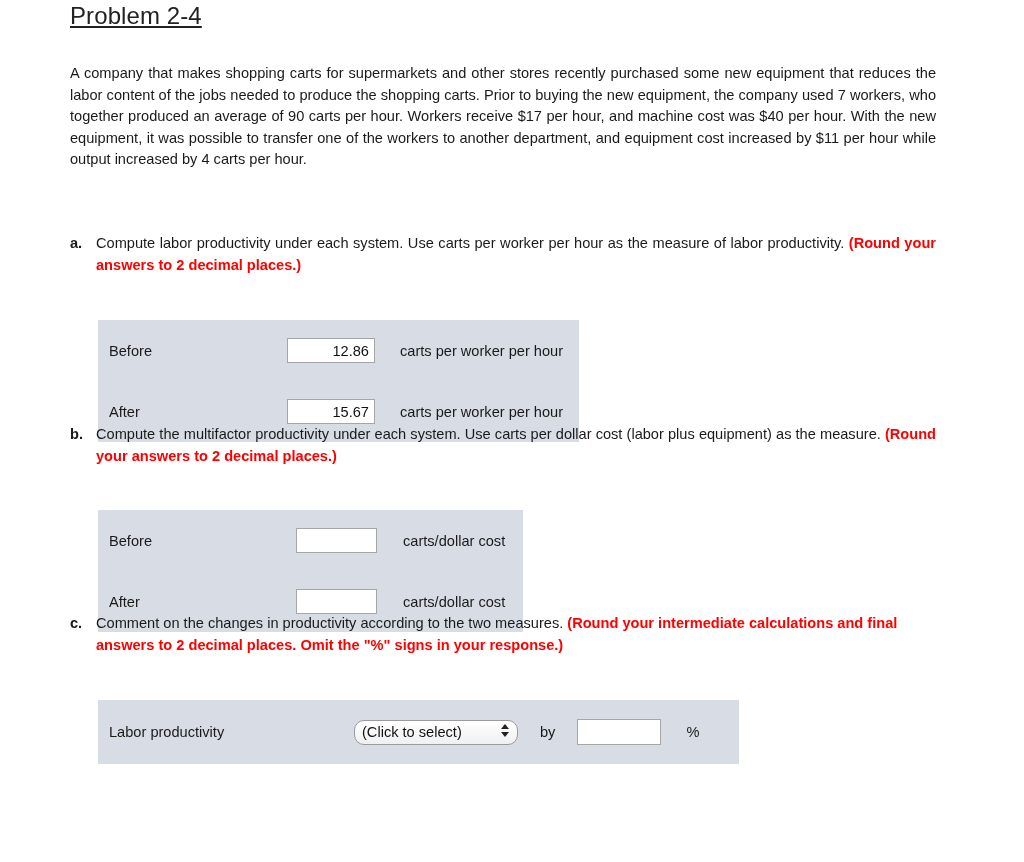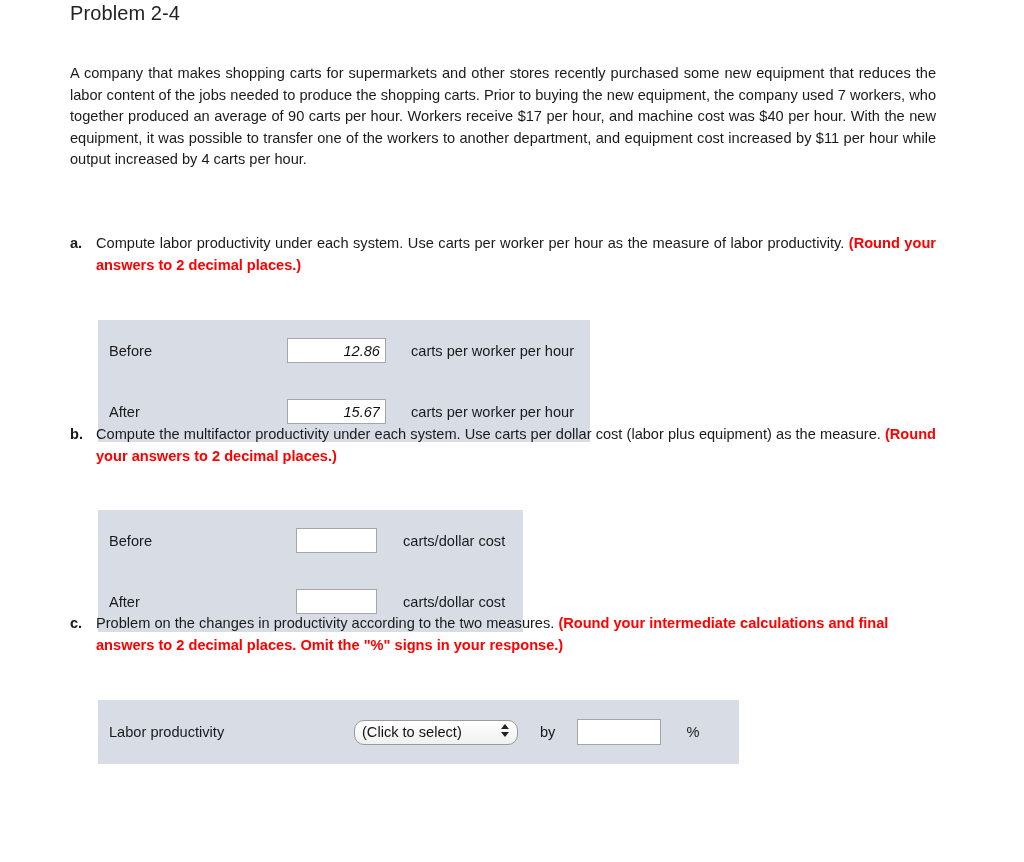--- a/index.html
+++ b/index.html
@@ -13,24 +13,25 @@
     font-family: "Liberation Sans", sans-serif;
     color: #1a1a1a;
     position: relative;
     overflow: hidden;
   }
 
   .page-title {
     position: absolute;
     left: 70px;
     top: 2px;
-    font-size: 20px;
+    font-size: 24px;
     font-weight: 400;
     color: #222222;
     letter-spacing: 0.1px;
+    text-decoration: underline;
   }
 
   .intro {
     position: absolute;
     left: 70px;
     top: 63px;
     width: 866px;
     font-size: 14.6px;
     line-height: 21.5px;
     text-align: justify;
@@ -104,21 +105,21 @@
     color: #111111;
     text-align: right;
     padding: 0 5px 0 4px;
     height: 25px;
     outline: none;
   }
 
   
   #table-a { left: 98px; top: 320px; }
   #table-a .lbl-cell { width: 146px; }
-  #table-a input.num { width: 99px; font-style: italic; }
+  #table-a input.num { width: 88px; }
   #table-a .unit-cell { padding-left: 9px !important; padding-right: 16px !important; }
 
   
   #table-b { left: 98px; top: 510px; }
   #table-b .lbl-cell { width: 155px; }
   #table-b input.num { width: 81px; }
   #table-b .unit-cell { padding-left: 10px !important; padding-right: 18px !important; }
 
   
   #table-c { left: 98px; top: 700px; }
@@ -229,21 +230,21 @@
     <td>
       <input class="num" type="text" value="" style="">
     </td>
     <td class="unit-cell">carts/dollar cost</td>
   </tr>
 </tbody>
   </table>
 
 <div class="question" id="q-c">
   <span class="marker">c.</span>
-  <div class="qtext nojust"><span>Problem on the changes in productivity according to the two measures. </span><span class="hint">(Round your intermediate calculations and final answers to 2 decimal places. Omit the  "%" signs in your response.)</span></div>
+  <div class="qtext nojust"><span>Comment on the changes in productivity according to the two measures. </span><span class="hint">(Round your intermediate calculations and final answers to 2 decimal places. Omit the  "%" signs in your response.)</span></div>
 </div>
 
 <table class="ans-table" id="table-c">
   <tbody>
       <tr>
     <td class="lbl-cell">Labor productivity</td>
     <td>
       <span class="select-wrap">
         <select class="sel">
           <option>(Click to select)</option>

